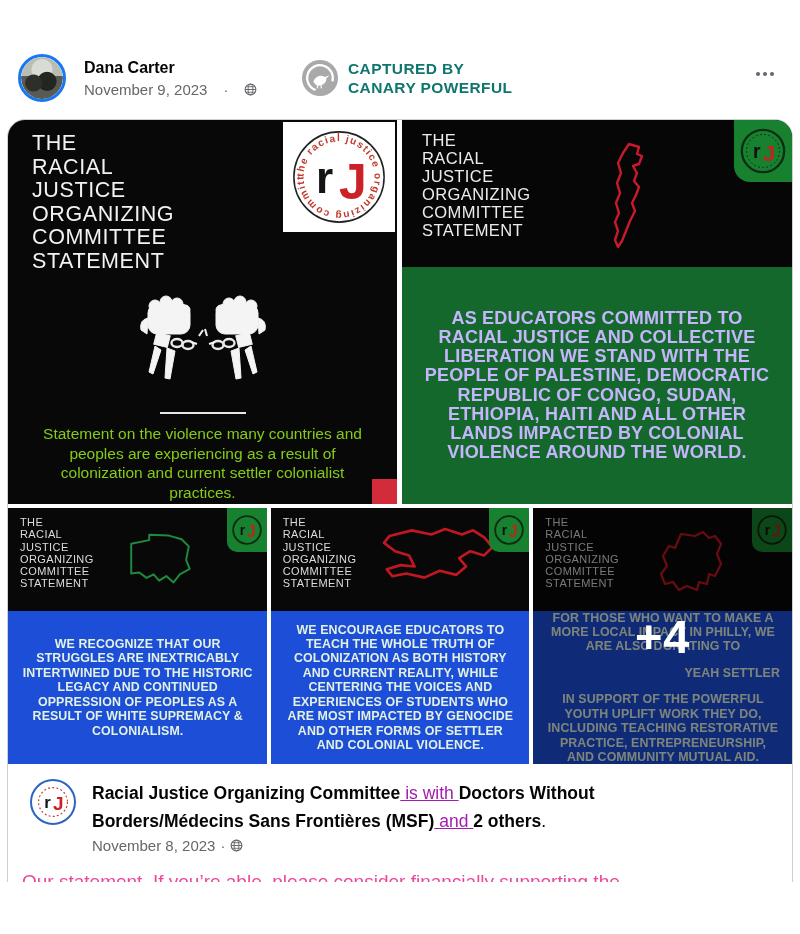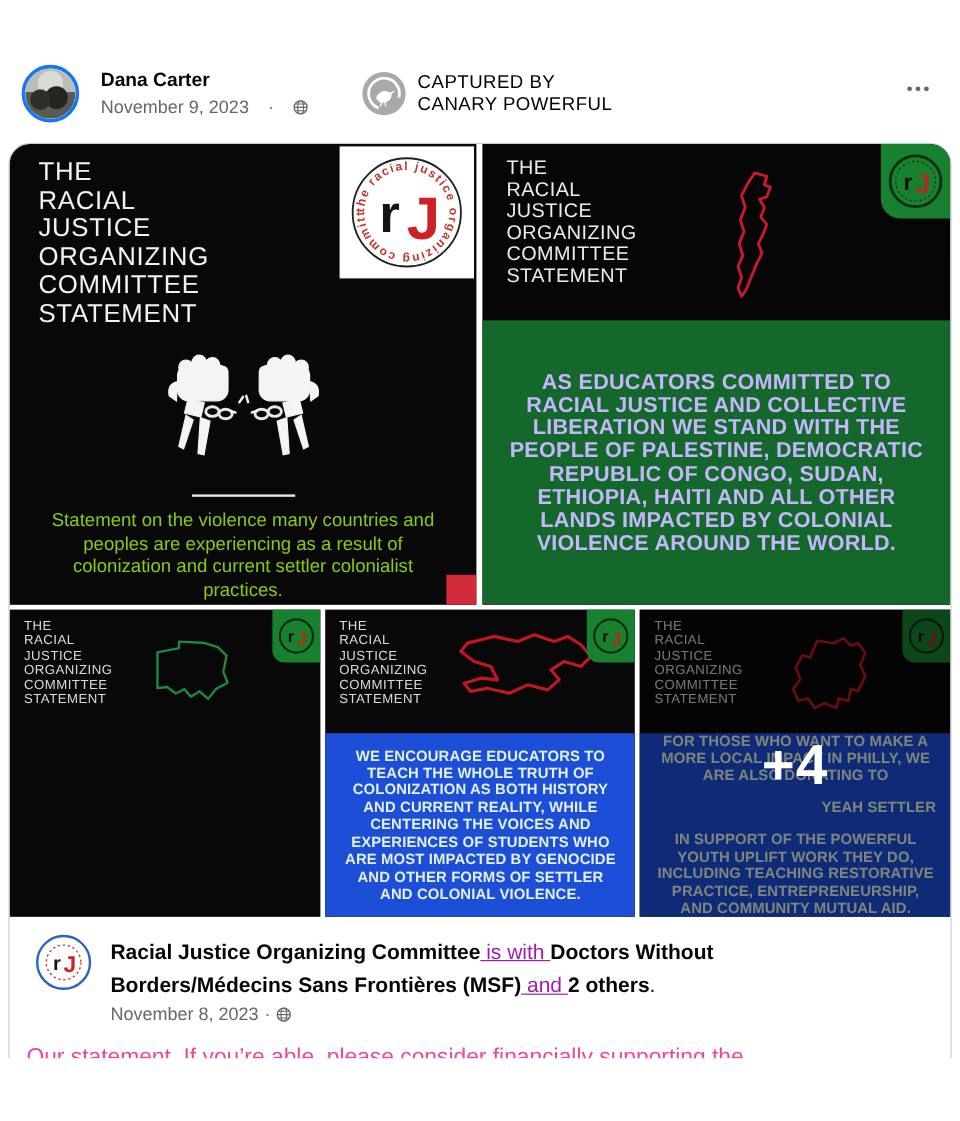--- a/index.html
+++ b/index.html
@@ -16,21 +16,21 @@
       radial-gradient(circle at 30% 62%, #2e2f2b 0 8px, transparent 9px),
       radial-gradient(circle at 62% 58%, #23251f 0 9px, transparent 10px),
       radial-gradient(circle at 50% 30%, #d8dcd4 0 10px, transparent 11px),
       linear-gradient(#b9beb5 0 46%, #585b53 46% 100%); }
   .author-block { position:absolute; left:84px; top:13px; }
   .author-name { font-size:16px; font-weight:bold; color:#050505; line-height:21px; cursor:pointer; }
   .date-row { display:flex; align-items:center; gap:16px; margin-top:3px; color:#65676b; font-size:15px; }
   .globe { width:13px; height:13px; }
   .watermark { position:absolute; left:301px; top:15px; display:flex; align-items:center; }
   .wm-icon { width:38px; height:38px; }
-  .wm-text { margin-left:9px; font-size:15.5px; font-weight:normal; color:#000000; line-height:19px; letter-spacing:.4px; }
+  .wm-text { margin-left:9px; font-size:15.5px; font-weight:bold; color:#0f766e; line-height:19px; letter-spacing:.4px; }
   .menu-dots { position:absolute; right:22px; top:24px; display:flex; gap:3px; cursor:pointer; padding:4px; }
   .menu-dots i { width:4px; height:4px; border-radius:50%; background:#606770; }
 
   
   .shared-card { margin:0 7px; border:1px solid #ccd0d5; border-bottom:1px solid #ccd0d5;
     border-radius:18px 18px 0 0; overflow:hidden; background:#fff; }
 
   .album-row1 { display:flex; gap:5px; height:384px; }
   .album-row2 { display:flex; gap:4px; height:256px; margin-top:4px; }
 
@@ -219,20 +219,23 @@
               <path d="M8,15 L28,11 L28,5 L50,6 L64,10 L72,18 L69,33 L73,43 L62,49 L55,58 L47,51 L39,56 L33,49 L25,53 L17,47 L8,48 Z" fill="none" stroke="#1e8a3c" stroke-width="2.2" stroke-linejoin="round"></path>
             </svg>
             <div class="chip chip-sm">
               <svg width="30" height="30" viewBox="0 0 100 100">
                 <circle cx="50" cy="50" r="46" fill="none" stroke="#0d2c14" stroke-width="6"></circle>
                 <text x="26" y="68" font-size="46" font-weight="bold" fill="#101010">r</text>
                 <text x="50" y="74" font-size="52" font-weight="bold" fill="#c0241f">J</text>
               </svg>
             </div>
           </div>
+          <div class="t-green">
+            <p>WE RECOGNIZE THAT OUR STRUGGLES ARE INEXTRICABLY INTERTWINED DUE TO THE HISTORIC LEGACY AND CONTINUED OPPRESSION OF PEOPLES AS A RESULT OF WHITE SUPREMACY &amp; COLONIALISM.</p>
+          </div>
         </div>
 
         <div class="tile tile-sm">
           <div class="t-black">
             <div class="tile-heading"><span>THE</span><br><span>RACIAL</span><br><span>JUSTICE</span><br><span>ORGANIZING</span><br><span>COMMITTEE</span><br><span>STATEMENT</span></div>
             <svg class="map map-haiti" width="142" height="64" viewBox="0 0 100 46">
               <path d="M8,10 L24,6 L38,9 L48,5 L60,9 L68,6 L76,11 L82,18 L76,24 L66,21 L58,26 L63,32 L56,38 L44,35 L33,40 L20,37 L10,39 L6,34 L16,31 L26,32 L22,24 L12,21 L4,15 Z" fill="none" stroke="#c01722" stroke-width="1.9" stroke-linejoin="round"></path>
             </svg>
             <div class="chip chip-sm">
               <svg width="30" height="30" viewBox="0 0 100 100">

